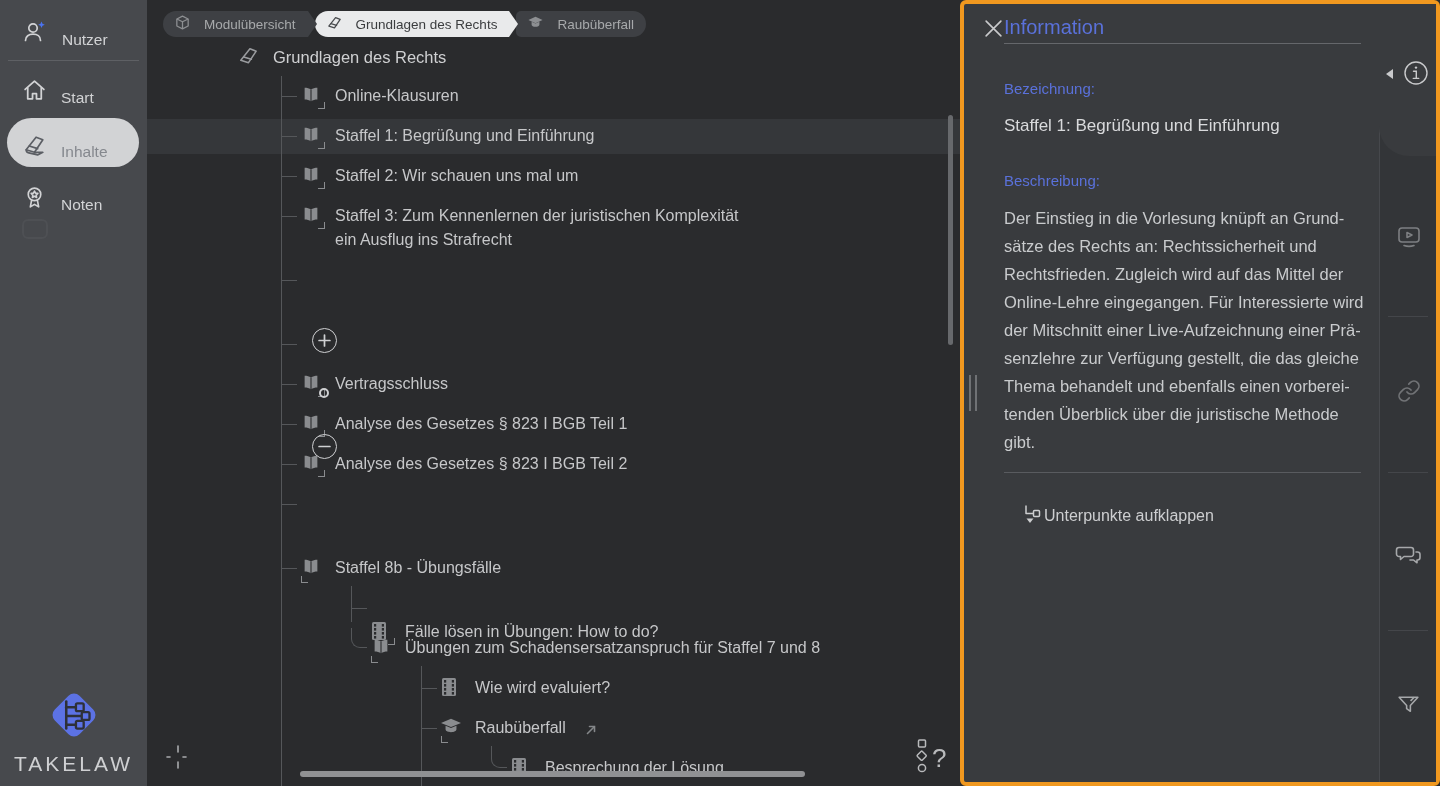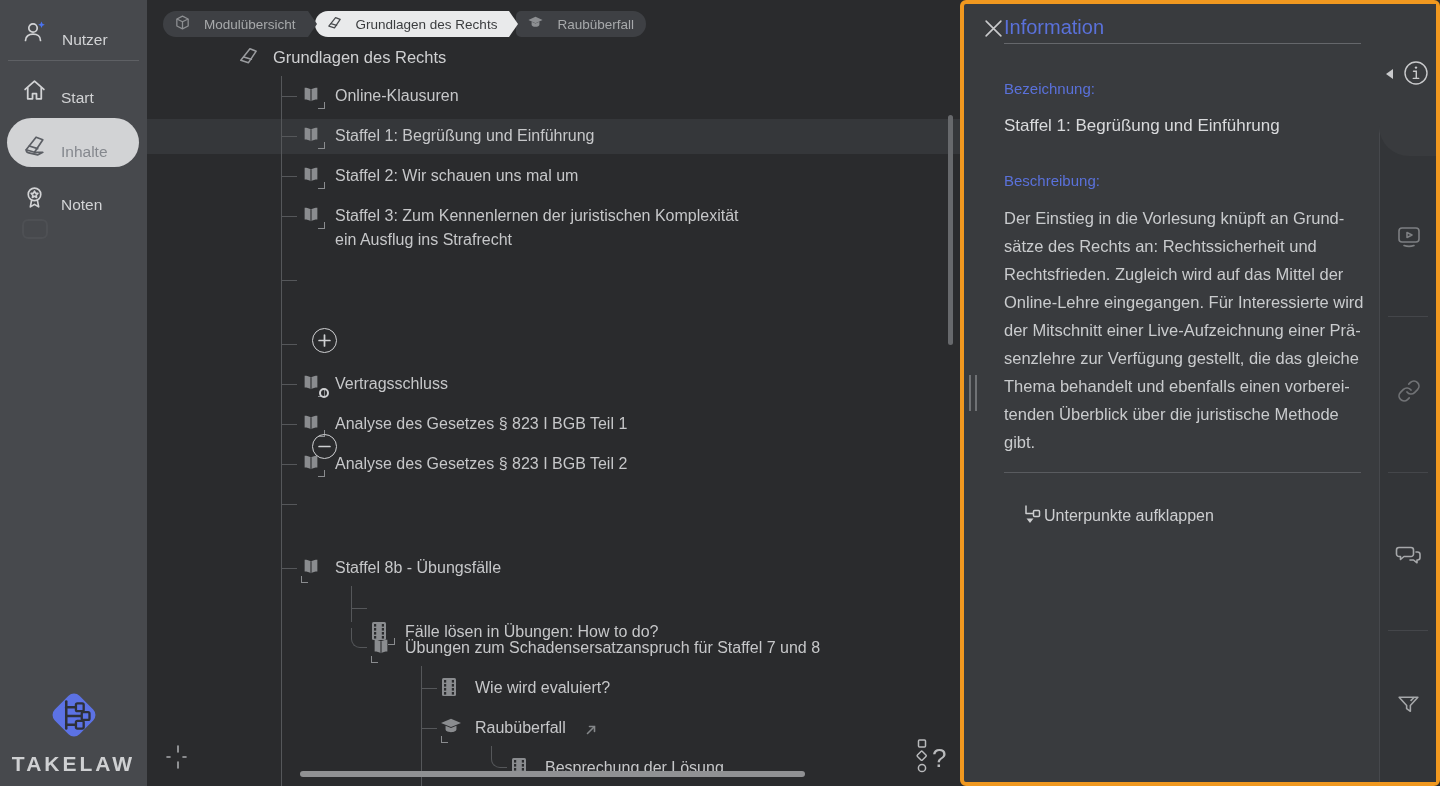--- a/index.html
+++ b/index.html
@@ -13,21 +13,21 @@
     padding-left:22px; height:36px; width:147px; color:#d2d3d5; font-size:15.5px; cursor:pointer; }
   .nav-item svg { flex:0 0 auto; }
   .nav-pill { position:absolute; left:7px; top:118px; width:132px; height:49px;
     background:#d2d3d5; border-radius:25px; }
   .nav-item.selected { color:#85888e; }
   .side-divider { position:absolute; left:8px; top:60px; width:131px; height:0;
     border-top:1px solid #5e6064; }
   .faint-icon { position:absolute; left:22px; top:219px; width:26px; height:20px;
     border:2px solid #d2d3d5; border-radius:6px; opacity:0.05; }
   .logo { position:absolute; left:0; bottom:10px; width:147px; text-align:center; }
-  .logo-word { color:#cfd0d2; font-size:21px; font-weight:bold; letter-spacing:3px; margin-top:2px; }
+  .logo-word { color:#cfd0d2; font-size:21px; font-weight:normal; letter-spacing:3px; margin-top:2px; }
 
   
   .tree-area { position:absolute; left:147px; top:0; width:813px; height:786px; overflow:hidden; }
   .row-hl { position:absolute; left:0; top:119px; width:813px; height:35px; background:#35373a; }
 
   .crumbs { position:absolute; left:16px; top:11px; display:flex; gap:7px; }
   .crumb { position:relative; height:26px; display:flex; align-items:center; gap:13px;
     padding:0 12px 0 11px; font-size:13.5px; background:#3e4044; color:#a7a9ab;
     border-radius:13px 0 0 13px; cursor:pointer; }
   .crumb .point { position:absolute; right:-9px; top:0; width:0; height:0; z-index:2;

